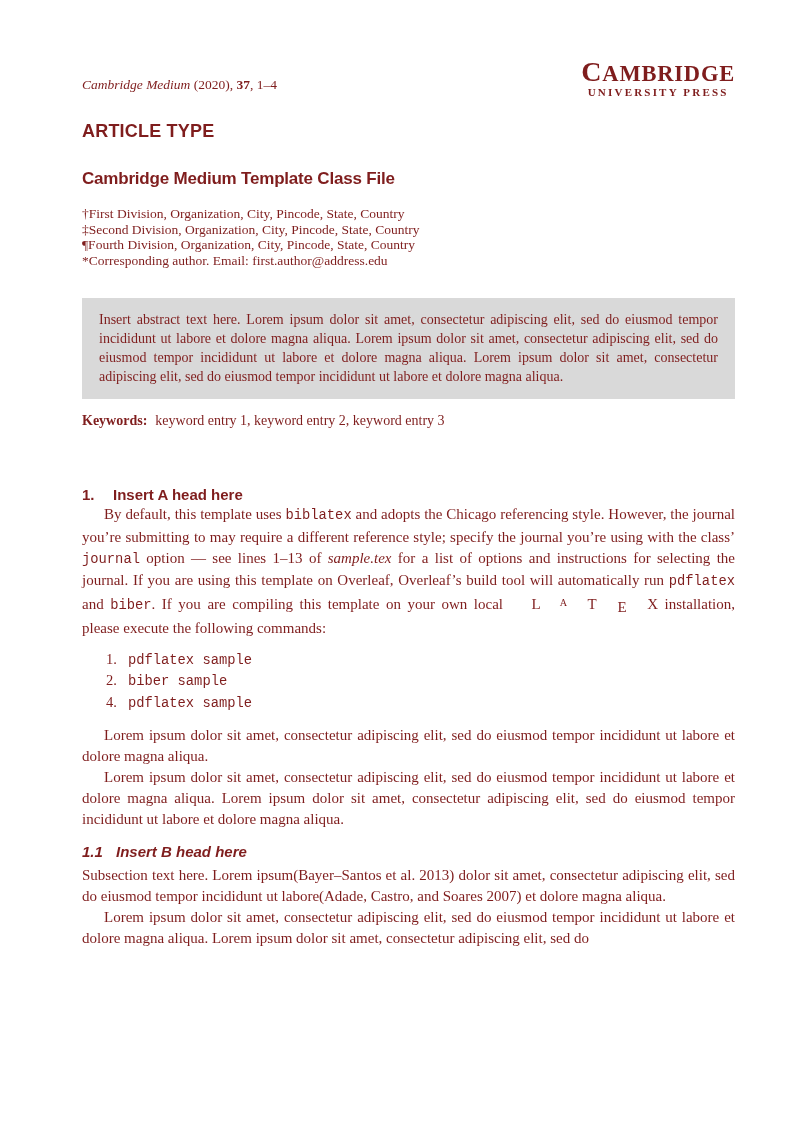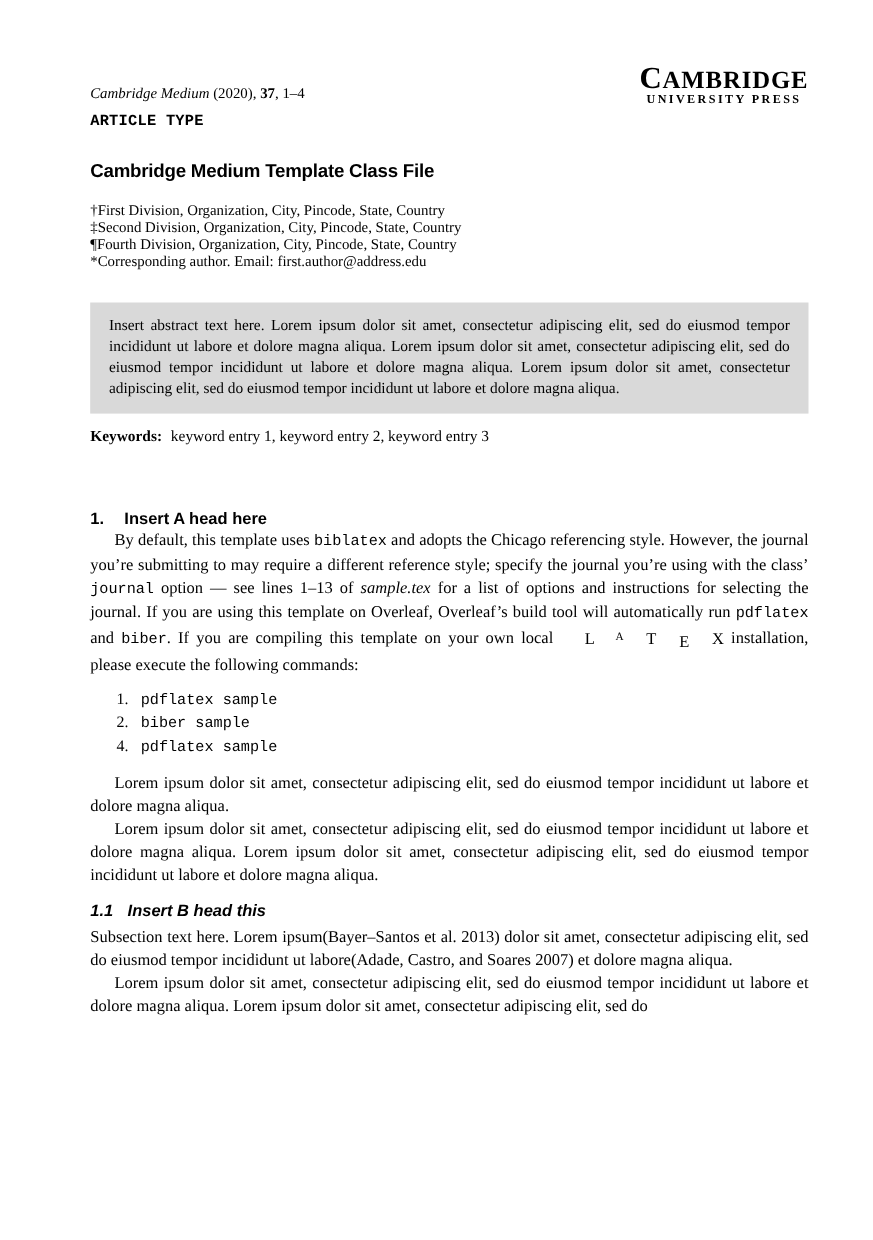--- a/index.html
+++ b/index.html
@@ -2,44 +2,44 @@
 <html><head>
 <meta charset="utf-8">
 <style>
   html, body { margin:0; padding:0; background:#ffffff; }
   .page {
     position:relative;
     width:794px; height:1127px;
     box-sizing:border-box;
     padding:60px 59px 0 82px;
     background:#ffffff;
-    color:#000000;
+    color:#7f1d1d;
     font-family:"Liberation Serif", serif;
     overflow:hidden;
   }
   
   .header-row { display:flex; justify-content:space-between; align-items:flex-start; }
   .journal-ref { font-size:13.5px; margin-top:17px; white-space:nowrap; }
   .journal-ref .it { font-style:italic; }
   .journal-ref .b { font-weight:bold; }
   .publisher-logo { text-align:center; line-height:1; }
   .pub-name {
     font-family:"Liberation Serif", serif;
     font-size:22.5px; font-weight:600; letter-spacing:0.8px; line-height:24px;
   }
   .pub-name::first-letter { font-size:28px; }
   .pub-sub {
     font-family:"Liberation Serif", serif;
     font-size:11px; font-weight:700; letter-spacing:2.2px; margin-top:1px;
   }
   
   .article-type {
-    margin-top:6px;
-    font-family:Liberation Mono, monospace;
-    font-weight:700; font-size:14px; letter-spacing:0.2px;
+    margin-top:23px;
+    font-family:Liberation Sans, sans-serif;
+    font-weight:700; font-size:18px; letter-spacing:0.2px;
   }
   .doc-title {
     margin:21px 0 0 0;
     font-family:"Liberation Sans", sans-serif;
     font-weight:700; font-size:17px; line-height:32px; letter-spacing:-0.2px;
   }
   .authors { margin:14px 0 0 0; font-size:16.5px; line-height:20px; }
   .authors sup { font-size:10.5px; }
   .affiliations { margin-top:11px; font-size:13.5px; line-height:15.5px; }
   
@@ -131,18 +131,18 @@
 
   <div class="cmd-list">
     <div class="cmd-line"><span class="cmd-num">1.</span><span class="mono">pdflatex sample</span></div>
     <div class="cmd-line"><span class="cmd-num">2.</span><span class="mono">biber sample</span></div>
     <div class="cmd-line"><span class="cmd-num">4.</span><span class="mono">pdflatex sample</span></div>
   </div>
 
   <p class="body-par indent">Lorem ipsum dolor sit amet, consectetur adipiscing elit, sed do eiusmod tempor incididunt ut labore et dolore magna aliqua.</p>
   <p class="body-par indent">Lorem ipsum dolor sit amet, consectetur adipiscing elit, sed do eiusmod tempor incididunt ut labore et dolore magna aliqua. Lorem ipsum dolor sit amet, consectetur adipiscing elit, sed do eiusmod tempor incididunt ut labore et dolore magna aliqua.</p>
 
-  <h3 class="subsec-heading"><span class="sec-num">1.1</span><span>Insert B head this</span></h3>
+  <h3 class="subsec-heading"><span class="sec-num">1.1</span><span>Insert B head here</span></h3>
 
   <p class="body-par">Subsection text here. Lorem ipsum(Bayer–Santos et al. 2013) dolor sit amet, consectetur adipiscing elit, sed do eiusmod tempor incididunt ut labore(Adade, Castro, and Soares 2007) et dolore magna aliqua.</p>
   <p class="body-par indent">Lorem ipsum dolor sit amet, consectetur adipiscing elit, sed do eiusmod tempor incididunt ut labore et dolore magna aliqua. Lorem ipsum dolor sit amet, consectetur adipiscing elit, sed do</p>
 
 </div>
 
 </body></html>

